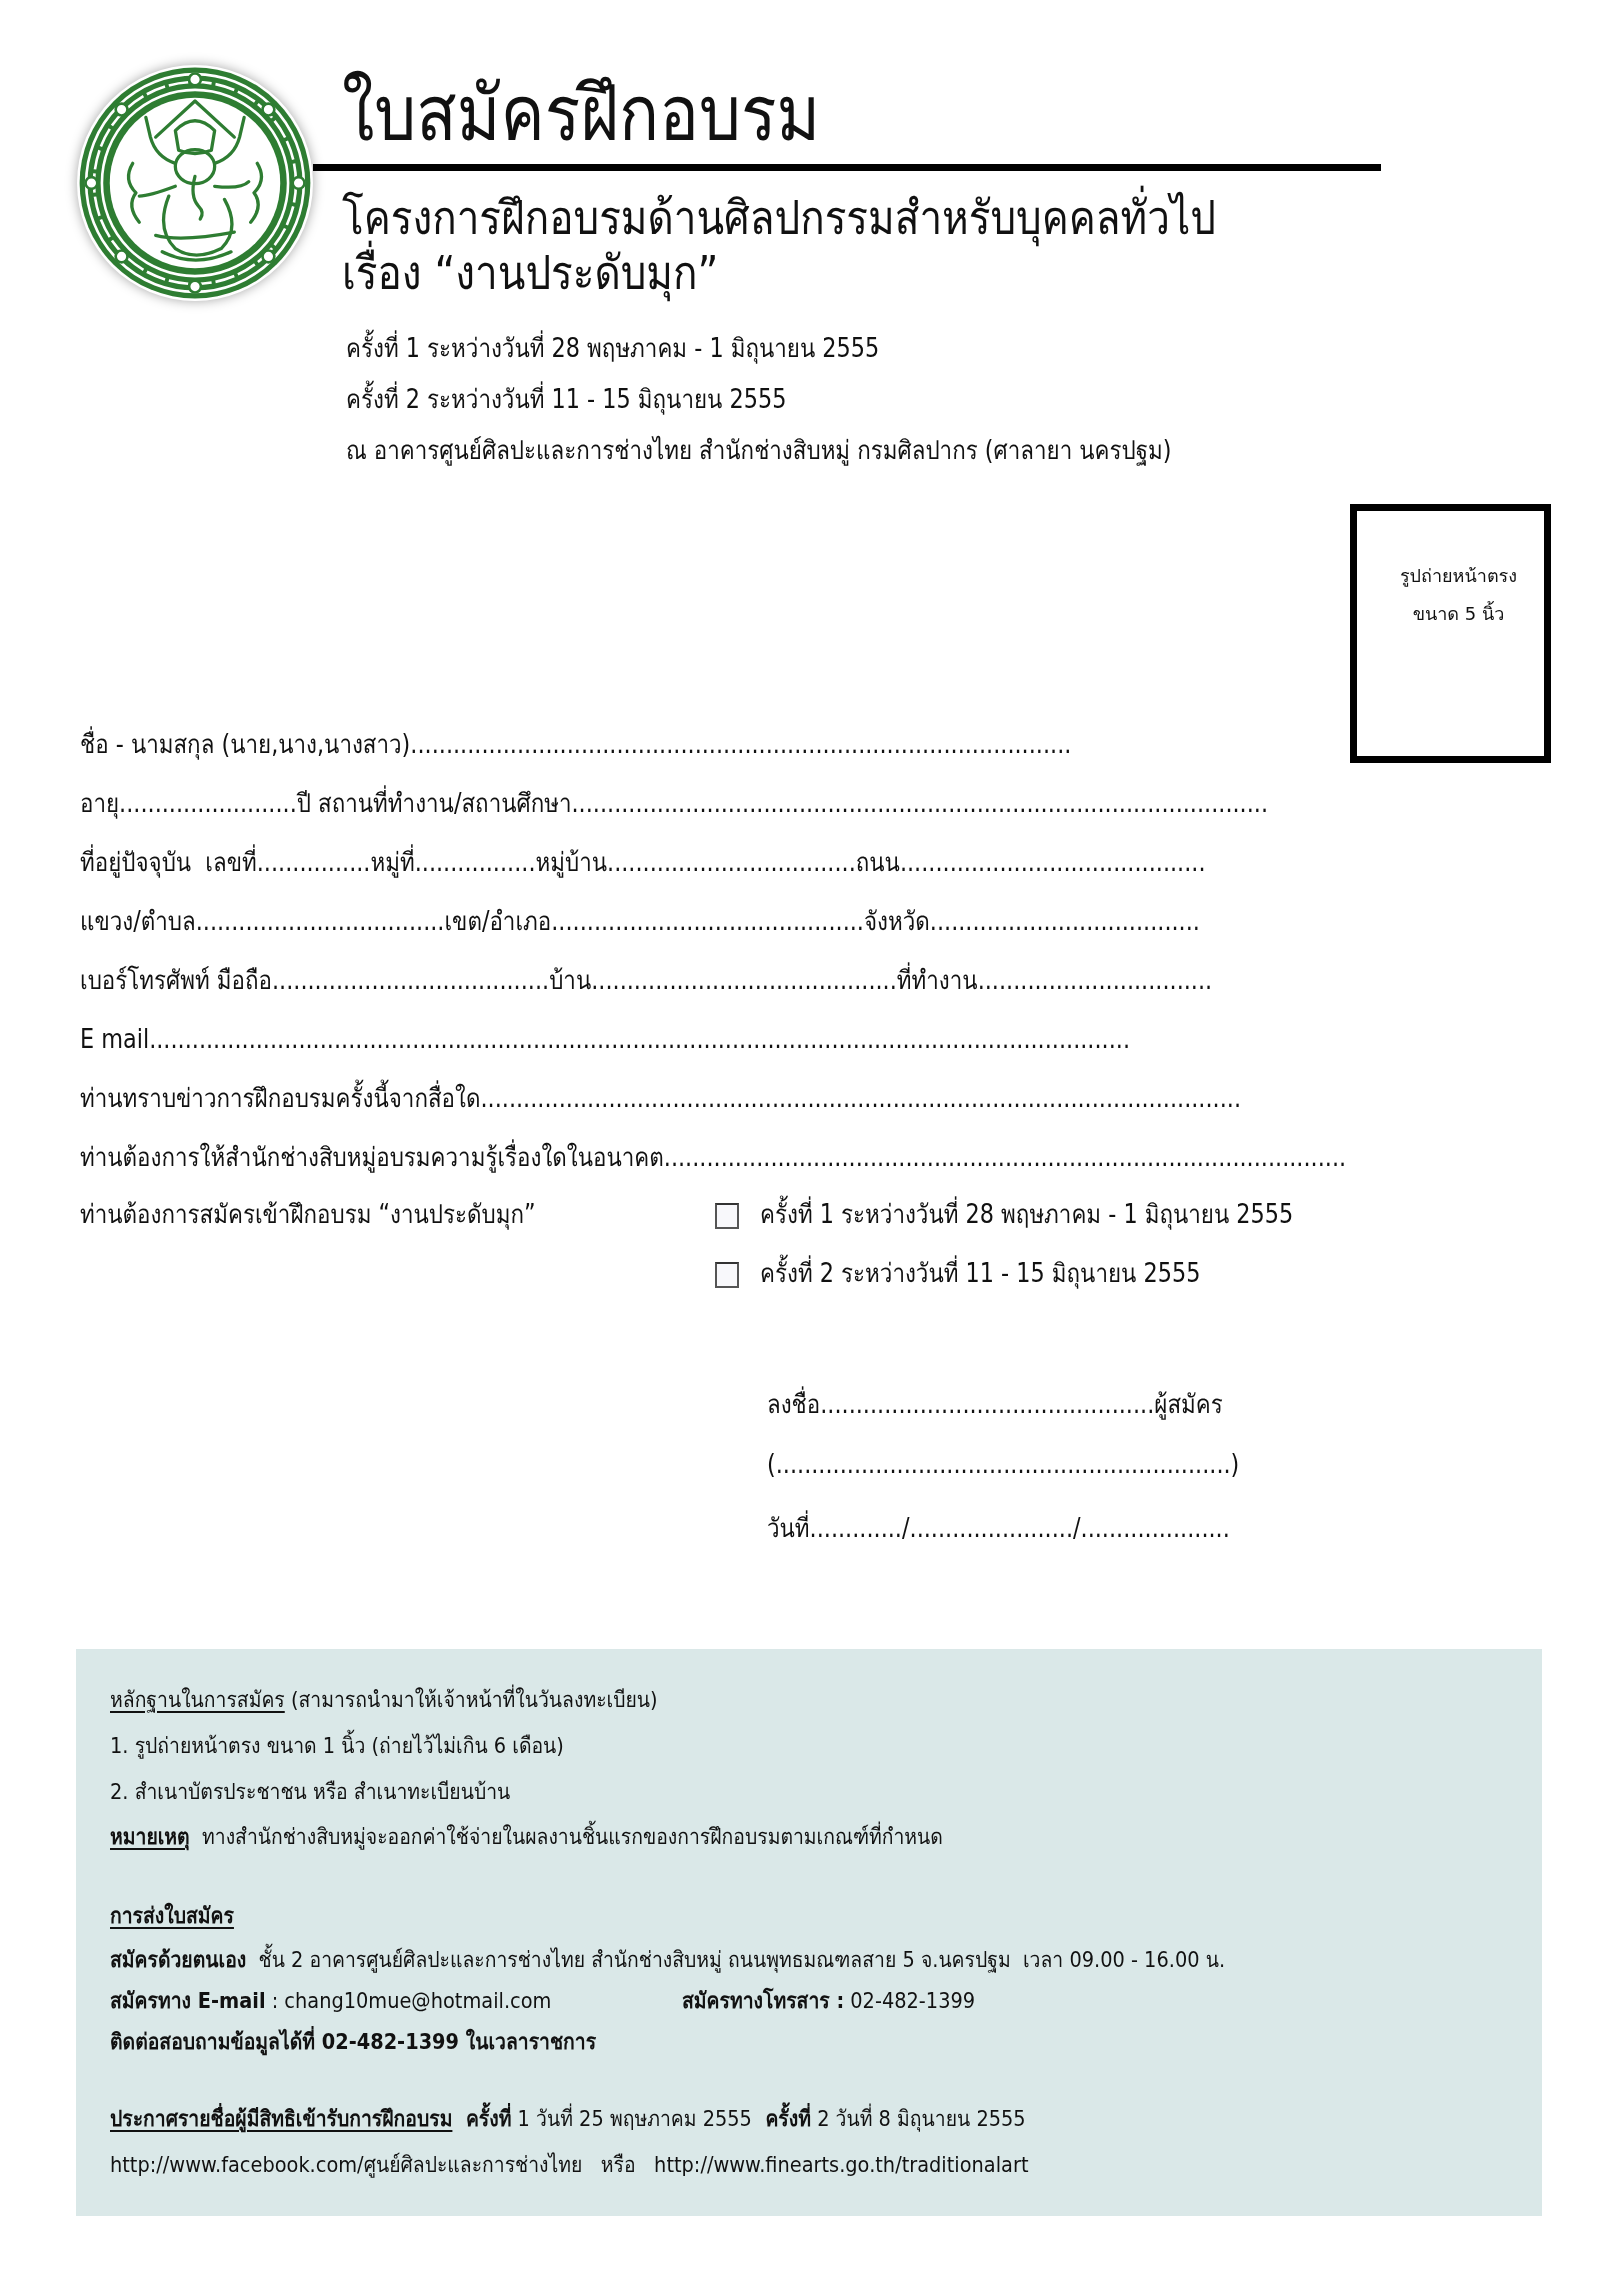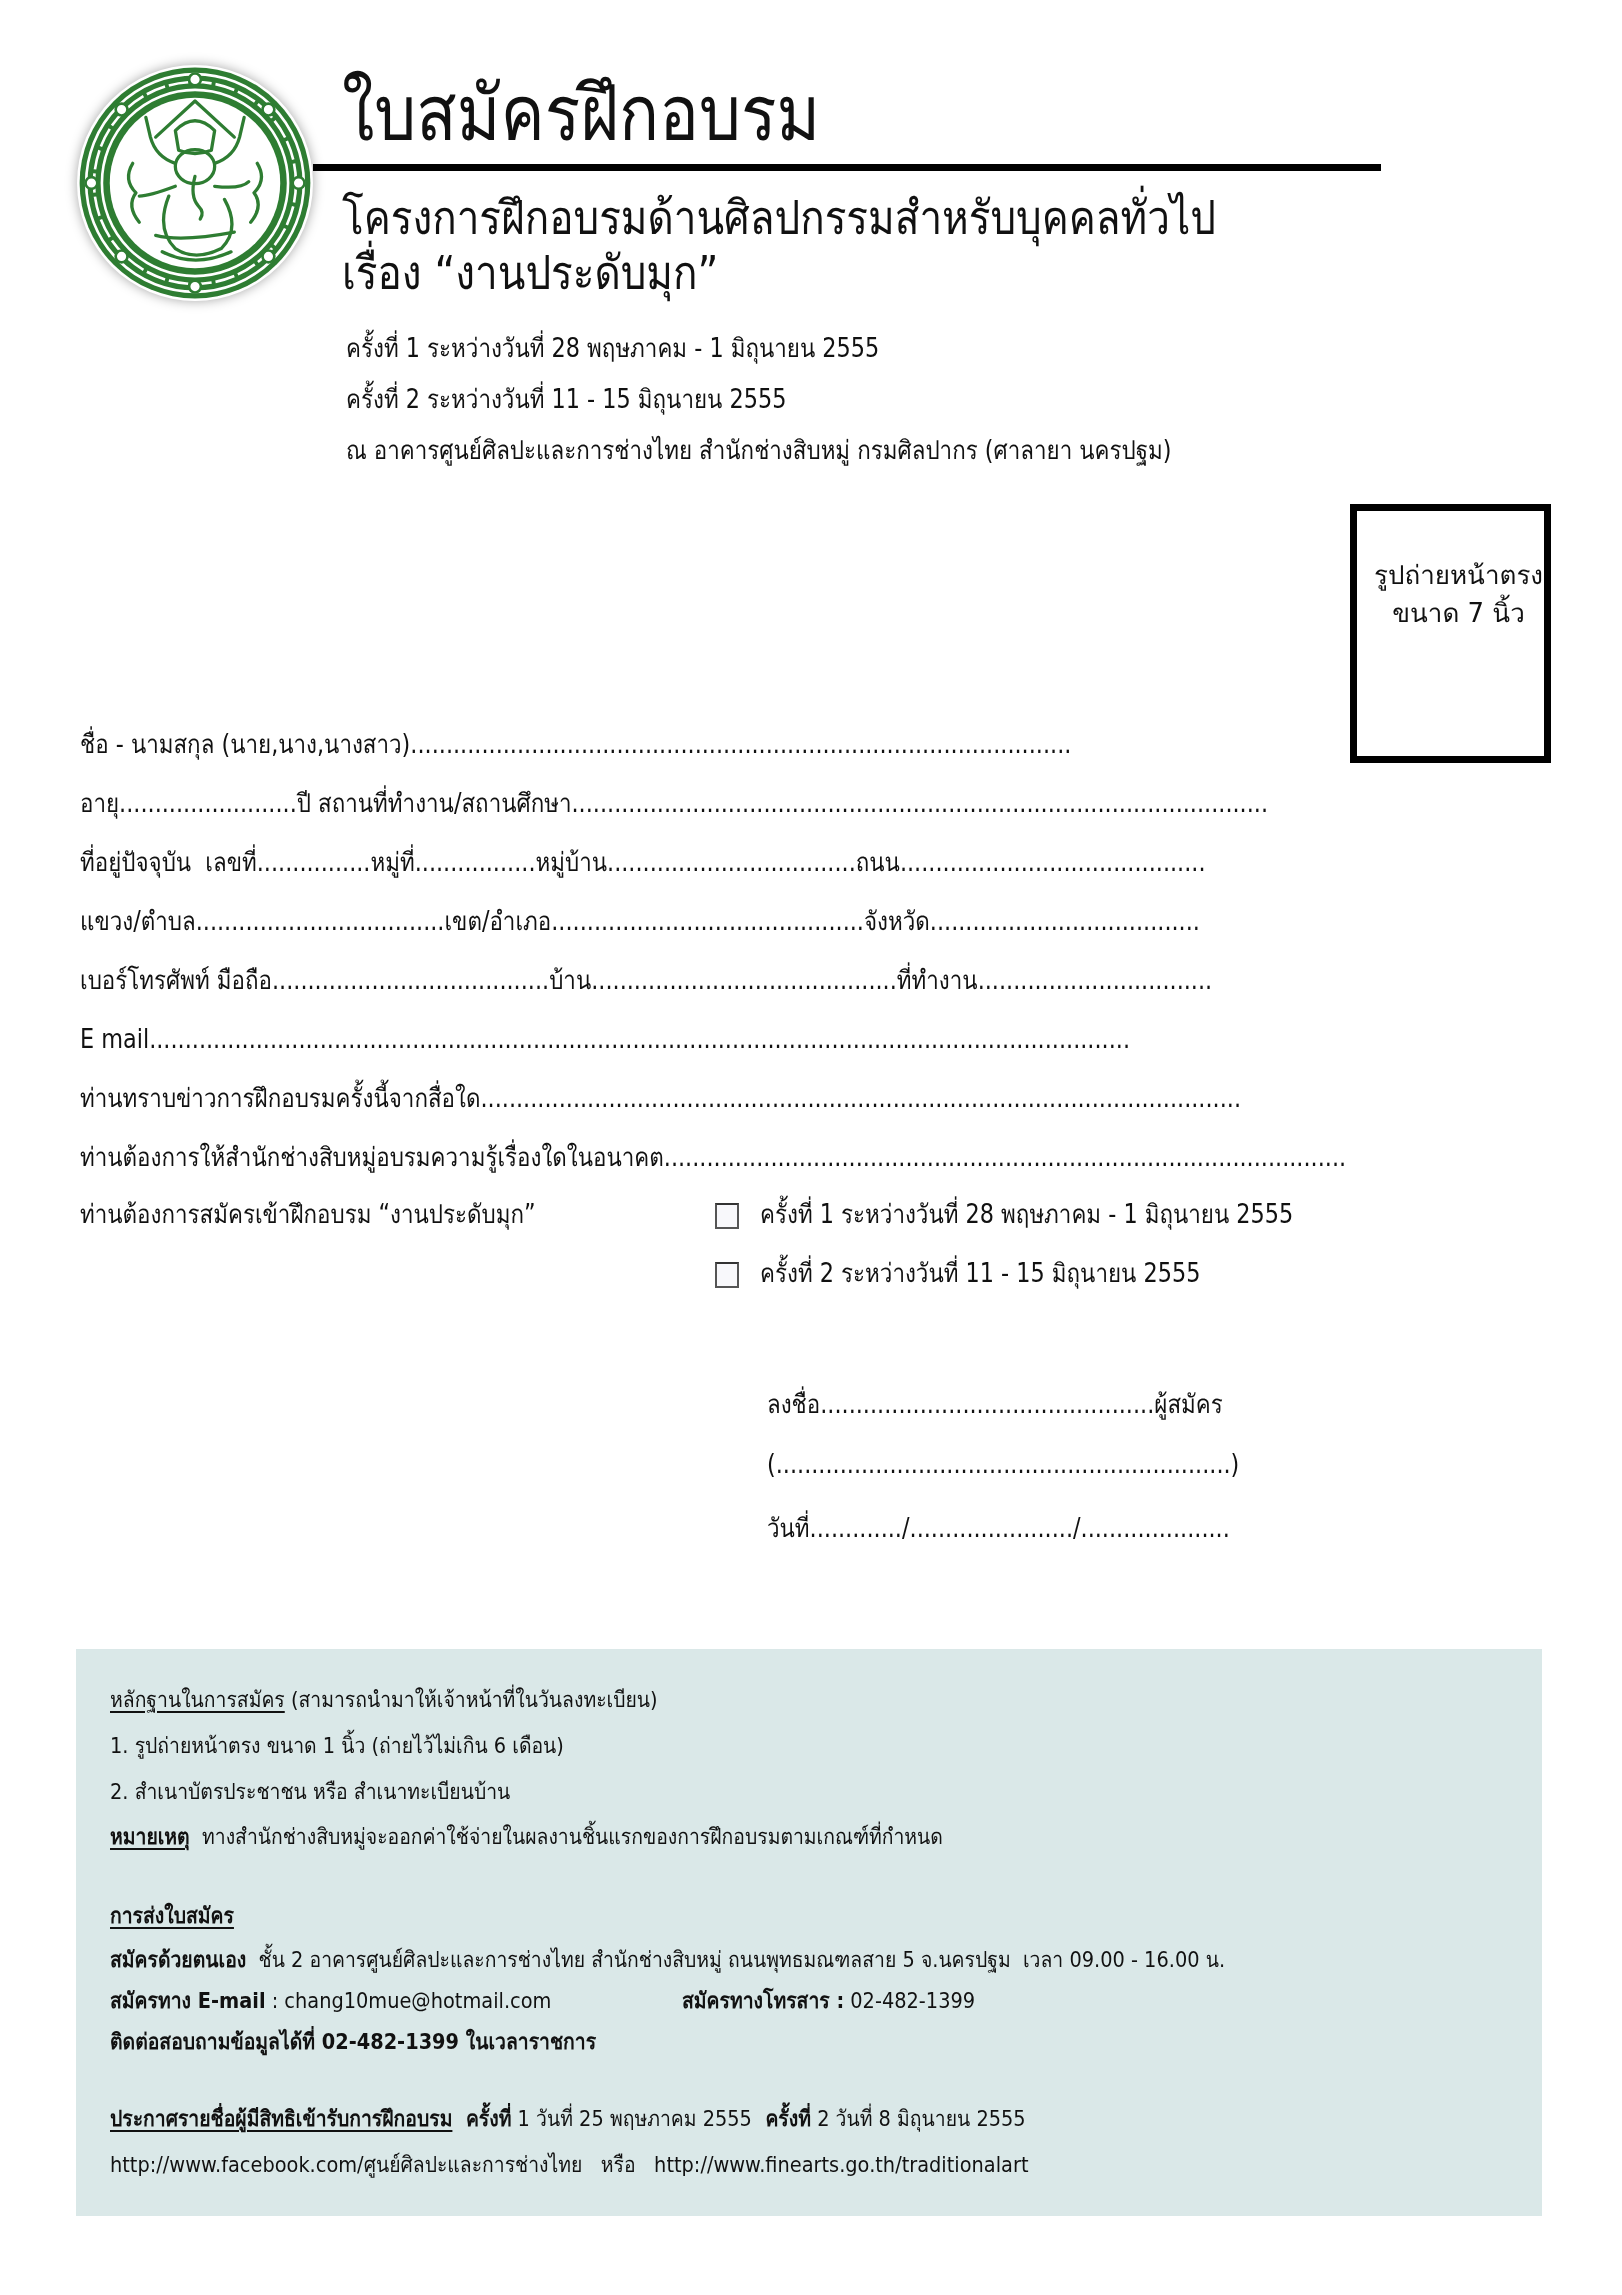--- a/index.html
+++ b/index.html
@@ -14,21 +14,21 @@
 
     
     .title { left: 342px; top: 65px; font-size: 77px; line-height: 98px; font-weight: normal; transform: scaleX(0.86); transform-origin: left top; }
     .title-rule { left: 313px; top: 164px; width: 1068px; height: 6.5px; background: #000; }
     .subtitle { left: 342px; top: 188px; font-size: 47px; line-height: 60px; transform: scaleX(0.86); transform-origin: left top; }
     .topic { left: 342px; top: 243px; font-size: 47px; line-height: 60px; transform: scaleX(0.86); transform-origin: left top; }
     .meta { left: 346px; font-size: 26px; line-height: 37px; transform: scaleX(0.86); transform-origin: left top; }
 
     
     .photo-box { left: 1350px; top: 504px; width: 187px; height: 245px; border: 7.9px solid #000; background: #fff; }
-    .photo-label { position: absolute; left: 16px; right: 0; text-align: center; font-size: 26px; line-height: 37px; }
+    .photo-label { position: absolute; left: 16px; right: 0; text-align: center; font-size: 18px; line-height: 37px; }
 
     
     .row { left: 80px; font-size: 26px; line-height: 37px; transform: scaleX(0.86); transform-origin: left top; }
     .dots { letter-spacing: 0px; }
 
     .checkbox { width: 23.6px; height: 26px; border: 2px solid #555; border-top-color: #333; background: #f8f8fb; box-sizing: border-box; }
     .choice { font-size: 26px; line-height: 37px; transform: scaleX(0.86); transform-origin: left top; }
 
     
     .info-box { left: 76px; top: 1649px; width: 1466px; height: 567px; background: #dae8e8; }
@@ -77,21 +77,21 @@
 <div class="abs title">ใบสมัครฝึกอบรม</div>
 <div class="abs title-rule"></div>
 <div class="abs subtitle">โครงการฝึกอบรมด้านศิลปกรรมสำหรับบุคคลทั่วไป</div>
 <div class="abs topic">เรื่อง “งานประดับมุก”</div>
 <div class="abs meta" style="top:330px;">ครั้งที่ 1 ระหว่างวันที่ 28 พฤษภาคม - 1 มิถุนายน 2555</div>
 <div class="abs meta" style="top:381px;">ครั้งที่ 2 ระหว่างวันที่ 11 - 15 มิถุนายน 2555</div>
 <div class="abs meta" style="top:432px;">ณ อาคารศูนย์ศิลปะและการช่างไทย สำนักช่างสิบหมู่ กรมศิลปากร (ศาลายา นครปฐม)</div>
 
 <div class="abs photo-box">
   <div class="photo-label" style="top:46px;">รูปถ่ายหน้าตรง</div>
-  <div class="photo-label" style="top:84px;">ขนาด 7 นิ้ว</div>
+  <div class="photo-label" style="top:84px;">ขนาด 5 นิ้ว</div>
 </div>
 
 <div class="abs row" style="top:726px;">
   <span style="white-space: pre;">ชื่อ - นามสกุล (นาย,นาง,นางสาว)</span><span class="dots" style="white-space: pre;">.............................................................................................</span>
 </div>
 
 <div class="abs row" style="top:785px;">
   <span style="white-space: pre;">อายุ</span><span class="dots" style="white-space: pre;">.........................</span><span style="white-space: pre;">ปี สถานที่ทำงาน/สถานศึกษา</span><span class="dots" style="white-space: pre;">..................................................................................................</span>
 </div>
 

